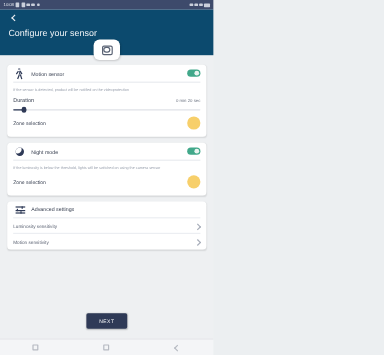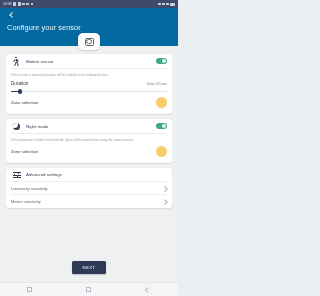--- a/index.html
+++ b/index.html
@@ -21,21 +21,21 @@
   .sb-time { color: #dfe3ea; font-size: 3.6px; letter-spacing: -0.1px; }
   .sb-ico {
     width: 3.2px; height: 3.2px; background: #c9cfdb;
     border-radius: 0.5px; display: inline-block;
   }
   .sb-ico.small { width: 2.6px; height: 2.6px; }
   .sb-batt { width: 4.6px; height: 3px; background: #c9cfdb; border-radius: 0.5px; }
 
   
   .header {
-    background: #0369a1; height: 38px; position: relative;
+    background: #0c4a6e; height: 38px; position: relative;
     padding: 3px 7px 0 7px;
   }
   .back-btn {
     width: 9px; height: 9px; position: relative; cursor: pointer;
   }
   .back-btn:before {
     content: ""; position: absolute; left: 2.5px; top: 2px;
     width: 3.4px; height: 3.4px;
     border-left: 1px solid #eceff3; border-bottom: 1px solid #eceff3;
     transform: rotate(45deg);

